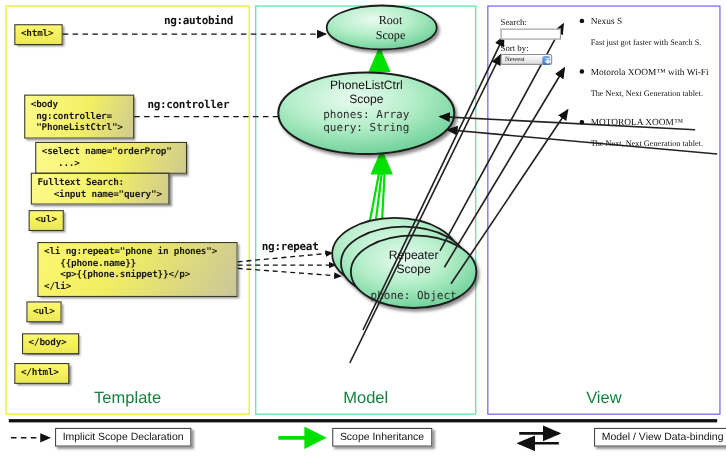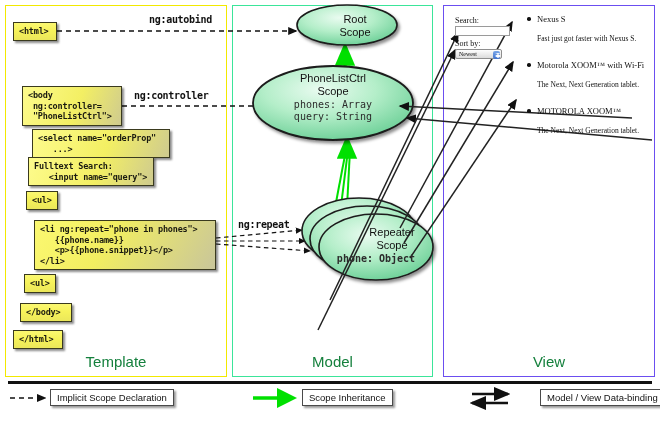--- a/index.html
+++ b/index.html
@@ -189,56 +189,56 @@
   <div class="codebox" style="left:24px;top:274px;width:32px;">&lt;ul&gt;</div>
 
   <div class="codebox" style="left:20px;top:303px;width:52px;">&lt;/body&gt;</div>
 
   <div class="codebox" style="left:13px;top:330px;width:50px;">&lt;/html&gt;</div>
 
   <div class="conn" style="left:149px;top:14px;">ng:autobind</div>
   <div class="conn" style="left:134px;top:90px;">ng:controller</div>
   <div class="conn" style="left:238px;top:219px;">ng:repeat</div>
 
-  <div class="elabel" style="left:297px;top:13px;width:116px;">
+  <div class="elabel" style="left:297px;top:13px;width:116px;font-family:Liberation Serif, serif;">
     <div>Root</div>
     <div>Scope</div>
   </div>
 
   <div class="elabel" style="left:263px;top:72px;width:140px;">
     <div>PhoneListCtrl</div>
     <div>Scope</div>
   </div>
   <div class="elabel emono" style="left:263px;top:99px;width:140px;">
     <div>phones: Array</div>
     <div>query: String</div>
   </div>
 
-  <div class="elabel" style="left:332px;top:226px;width:120px;">
+  <div class="elabel" style="left:316px;top:226px;width:120px;">
     <div>Repeater</div>
     <div>Scope</div>
   </div>
-  <div class="elabel emono" style="left:316px;top:253px;width:120px;font-weight:bold;">
+  <div class="elabel emono" style="left:316px;top:264px;width:120px;">
     <div>phone: Object</div>
   </div>
 
   <div class="vlabel" style="left:455px;top:16px;">Search:</div>
   <input class="vinput" type="text" style="left: 455px; top: 26px; width: 55px; height: 10px; font-size: 7px; font-family: &quot;Liberation Serif&quot;, serif; padding: 0px 2px;" value="">
 
   <div class="vlabel" style="left:455px;top:39px;">Sort by:</div>
   <div class="vselect" style="left:455px;top:49px;width:47px;">
     <span>Newest</span>
     <span class="arrowbtn"></span>
   </div>
 
   <div class="vitem vtitle" style="left:537px;top:14px;">
     <span class="bullet"></span>
     <span>Nexus S</span>
   </div>
-  <div class="vsnip" style="left:537px;top:34px;">Fast just got faster with Nexus S.</div>
+  <div class="vsnip" style="left:537px;top:34px;">Fast just got faster with Search S.</div>
 
   <div class="vitem vtitle" style="left:537px;top:60px;">
     <span class="bullet"></span>
     <span>Motorola XOOM™  with Wi-Fi</span>
   </div>
   <div class="vsnip" style="left:537px;top:80px;">The Next, Next Generation tablet.</div>
 
   <div class="vitem vtitle" style="left:537px;top:106px;">
     <span class="bullet"></span>
     <span>MOTOROLA XOOM™</span>

